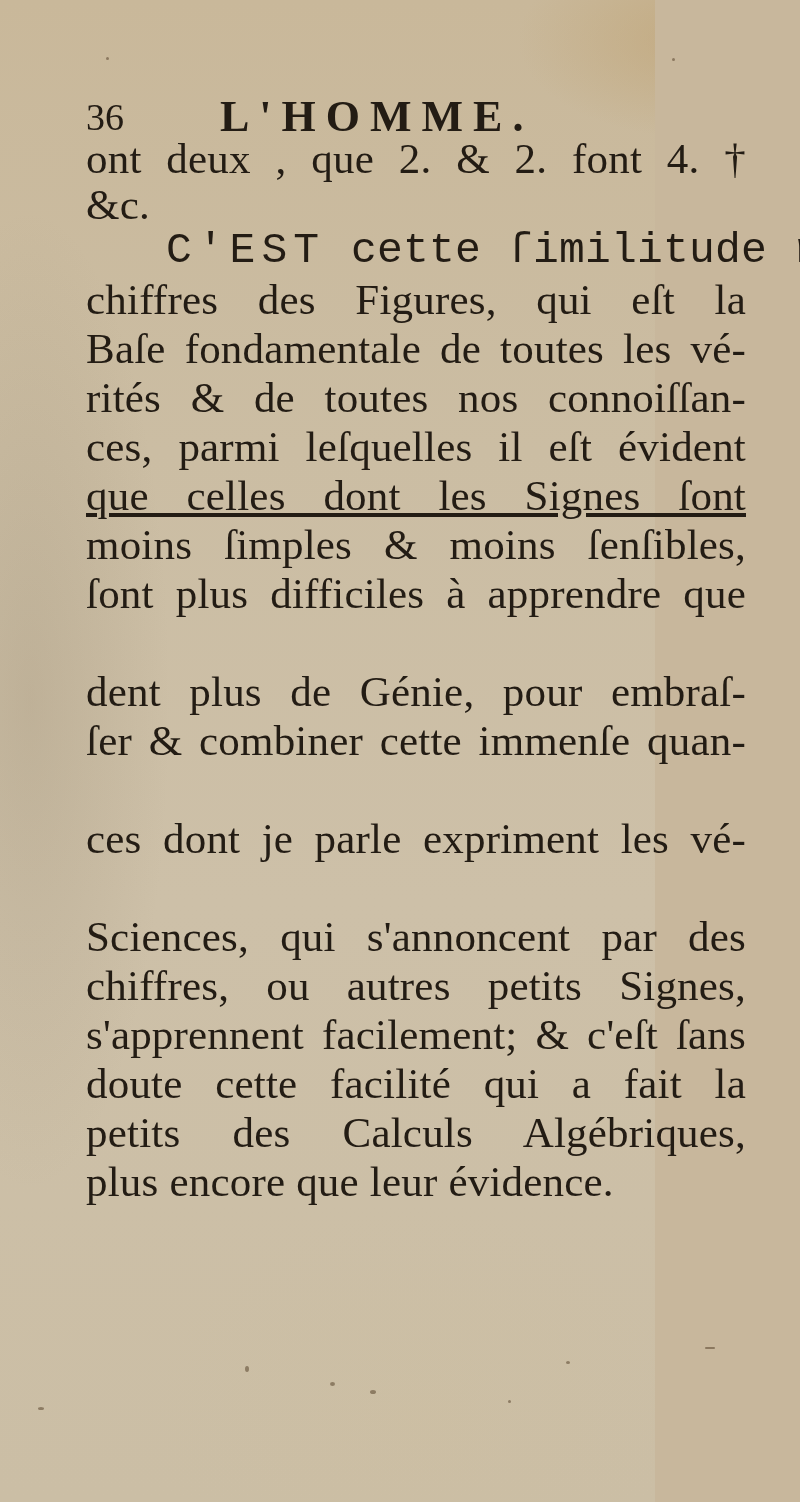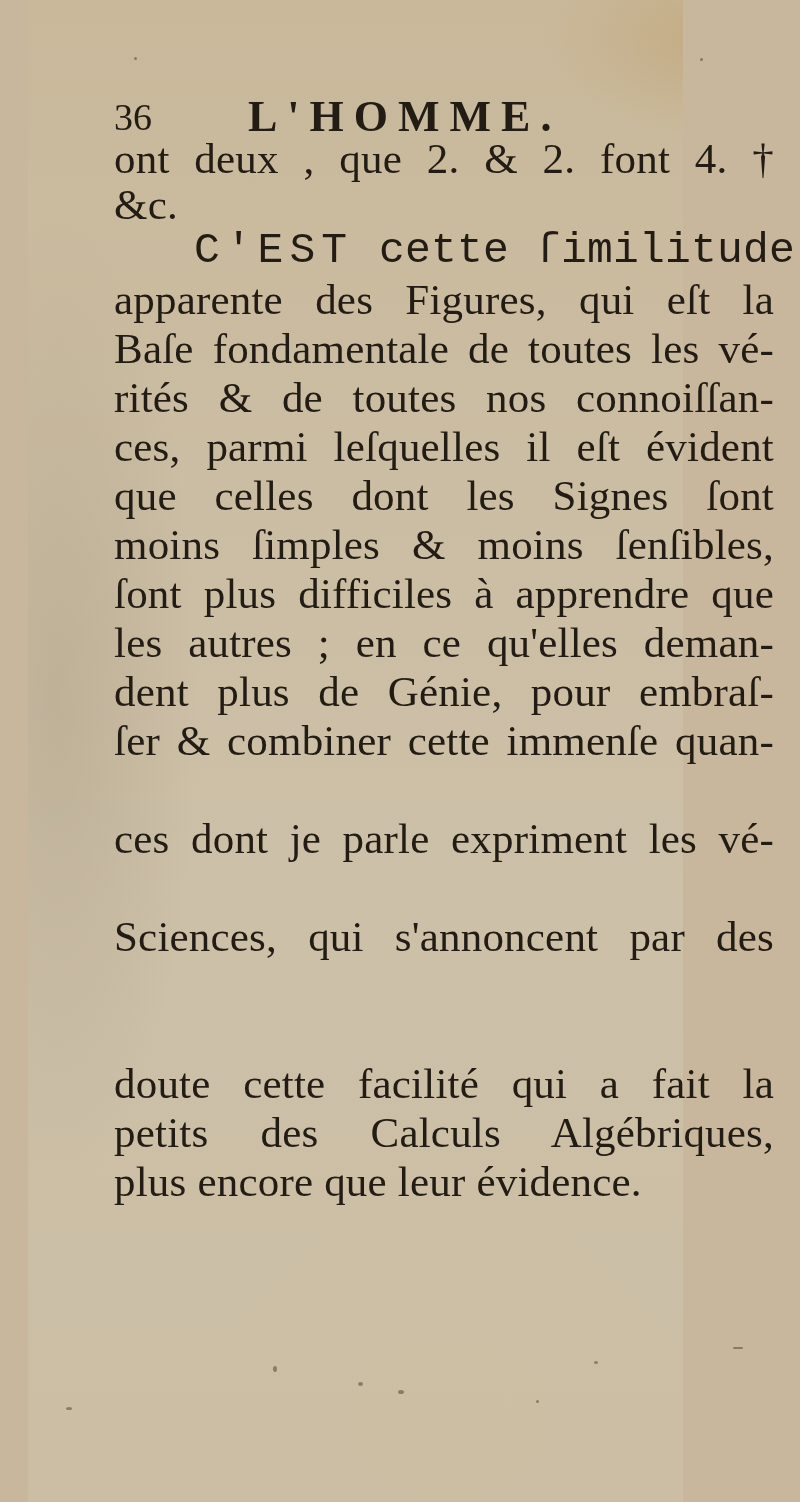--- a/index.html
+++ b/index.html
@@ -15,21 +15,20 @@
     }
     .page {
       position: absolute;
       left: 0; top: 0;
       width: 655px; height: 1502px;
       background:
         radial-gradient(ellipse 260px 140px at 700px 40px, rgba(190,160,110,0.55), rgba(190,160,110,0) 70%),
         radial-gradient(ellipse 380px 300px at 420px 1420px, rgba(205,190,160,0.35), rgba(205,190,160,0) 70%),
         radial-gradient(ellipse 200px 700px at 30px 700px, rgba(150,135,110,0.25), rgba(150,135,110,0) 70%),
         linear-gradient(180deg, #c9b89a 0%, #cbbda3 30%, #cdc0a8 60%, #cbbea5 100%);
-      margin-left: 28px;
     }
     .speck {
       position: absolute;
       border-radius: 50%;
       background: rgba(90,70,45,0.55);
     }
     .line {
       position: absolute;
       left: 0;
       white-space: nowrap;
@@ -94,30 +93,31 @@
   <div class="line header">
     <span class="pageno">36</span>
     <span class="title">L'HOMME.</span>
   </div>
 
   <div class="line body-line" style="top:134px;">ont deux , que 2. &amp; 2. font 4. †</div>
   <div class="line body-line noj" style="top:180px;">&amp;c.</div>
 
   <div class="line body-line indent" style="top:226px;font-family:Liberation Mono, monospace;"><span class="smallcaps">C'EST</span><span> cette ſimilitude réelle, ou</span></div>
 
-  <div class="line body-line" style="top:275px;">apparente des Figures, qui eſt la</div>
+  <div class="line body-line" style="top:275px;">chiffres des Figures, qui eſt la</div>
   <div class="line body-line" style="top:324px;">Baſe fondamentale de toutes les vé-</div>
   <div class="line body-line" style="top:373px;">rités &amp; de toutes nos connoiſſan-</div>
   <div class="line body-line" style="top:422px;">ces, parmi leſquelles il eſt évident</div>
-  <div class="line body-line" style="top:471px;">que celles dont les Signes ſont</div>
+  <div class="line body-line" style="top:471px;text-decoration:underline;">que celles dont les Signes ſont</div>
   <div class="line body-line" style="top:520px;">moins ſimples &amp; moins ſenſibles,</div>
   <div class="line body-line" style="top:569px;">ſont plus difficiles à apprendre que</div>
-  <div class="line body-line" style="top:618px;">les autres ; en ce qu'elles deman-</div>
 
   <div class="line body-line" style="top:667px;">dent plus de Génie, pour embraſ-</div>
   <div class="line body-line" style="top:716px;">ſer &amp; combiner cette immenſe quan-</div>
   <div class="line body-line" style="top:814px;">ces dont je parle expriment les vé-</div>
   <div class="line body-line" style="top:912px;">Sciences, qui s'annoncent par des</div>
+  <div class="line body-line" style="top:961px;">chiffres, ou autres petits Signes,</div>
+  <div class="line body-line" style="top:1010px;">s'apprennent facilement; &amp; c'eſt ſans</div>
   <div class="line body-line" style="top:1059px;">doute cette facilité qui a fait la</div>
   <div class="line body-line" style="top:1108px;">petits des Calculs Algébriques,</div>
   <div class="line body-line noj" style="top:1157px;">plus encore que leur évidence.</div>
 
 </div>
 
 </body></html>

